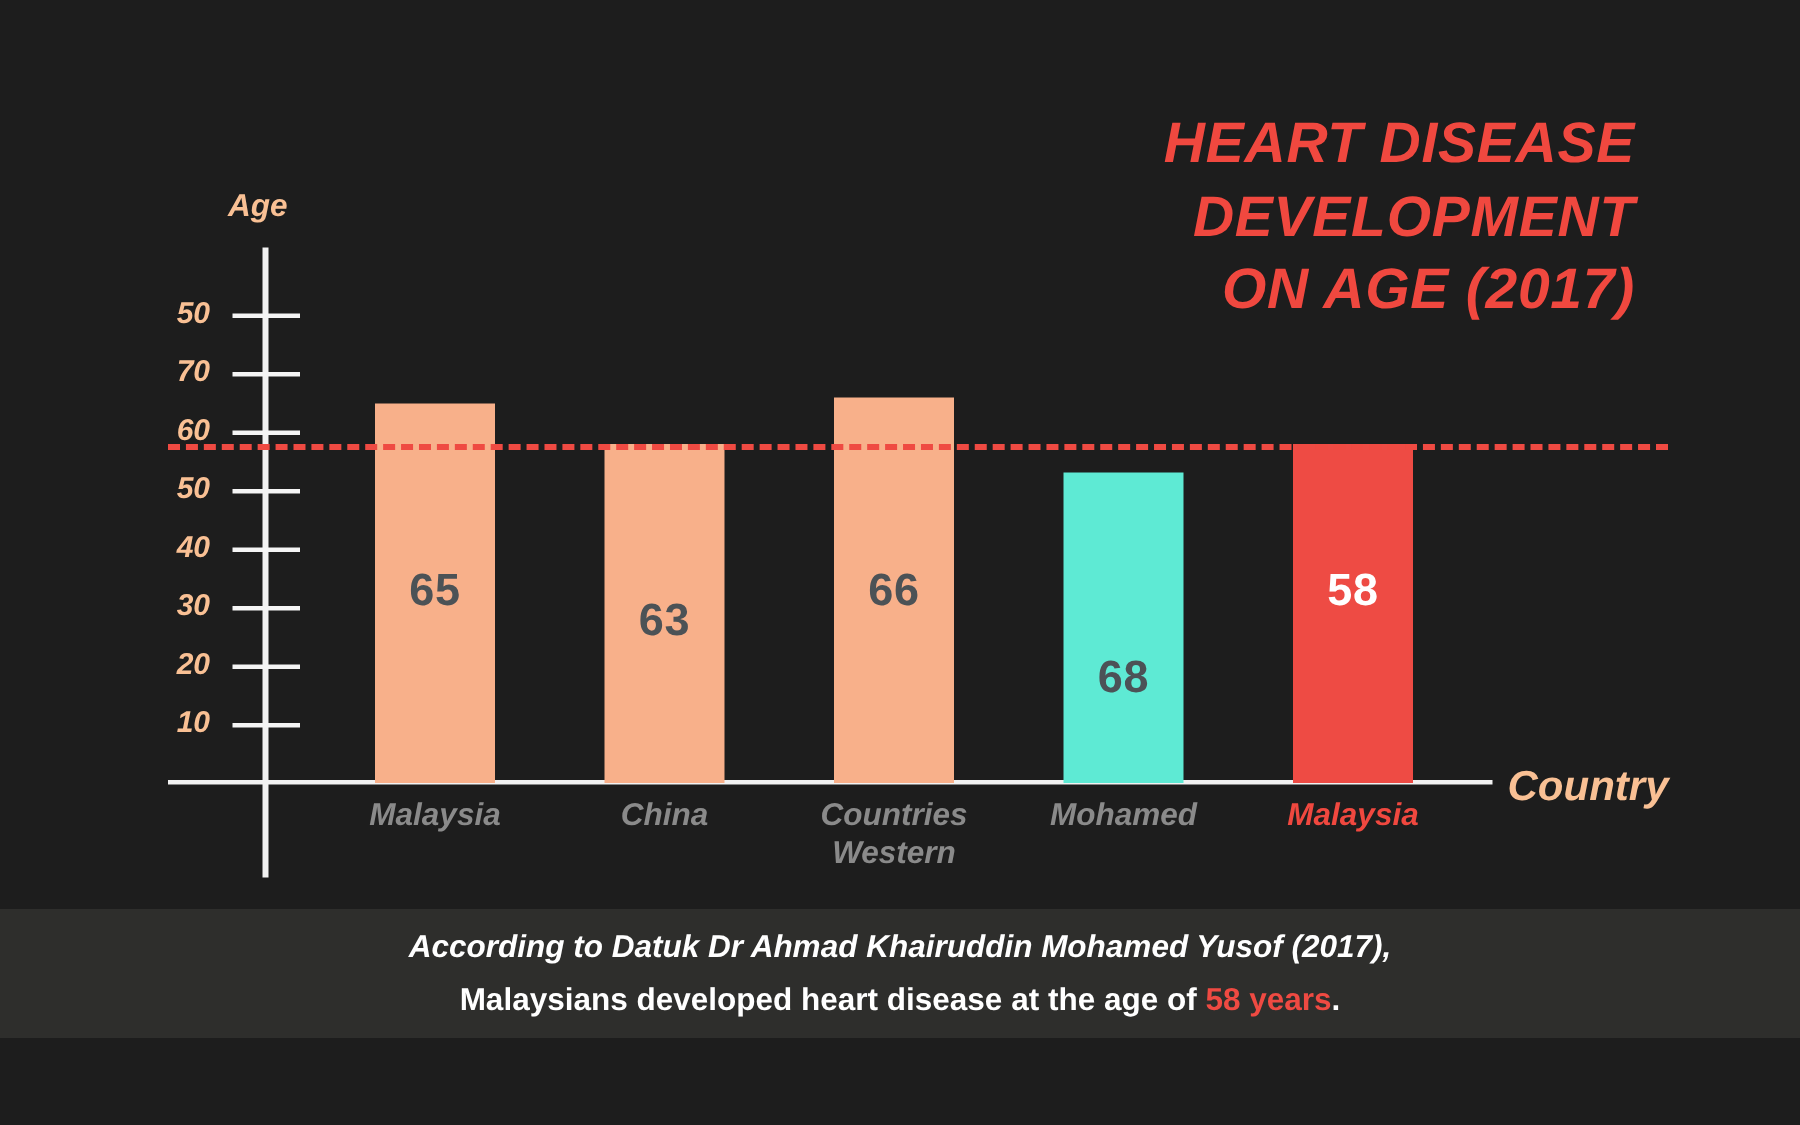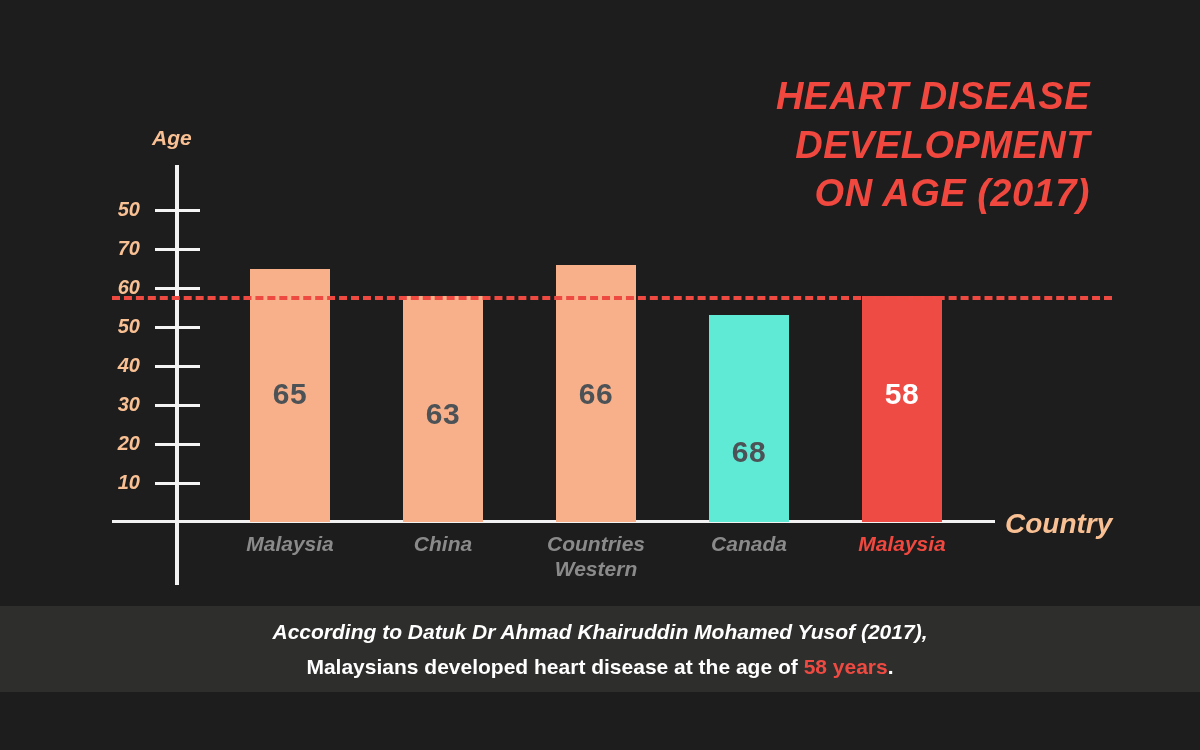--- a/index.html
+++ b/index.html
@@ -253,21 +253,21 @@
           <div>Malaysia</div>
         </div>
         <div class="cat-label" style="left: 358px;">
           <div>China</div>
         </div>
         <div class="cat-label" style="left: 511px;">
           <div>Countries</div>
           <div>Western</div>
         </div>
         <div class="cat-label" style="left: 664px;">
-          <div>Canada</div>
+          <div>Mohamed</div>
         </div>
         <div class="cat-label highlight" style="left: 817px;">
           <div>Malaysia</div>
         </div>
       </div>
 
     <div class="threshold" id="threshold" style="top: 295.8px; border-top-color: rgb(239, 74, 66);"></div>
   </div>
 
   <div class="footer-band"></div>

